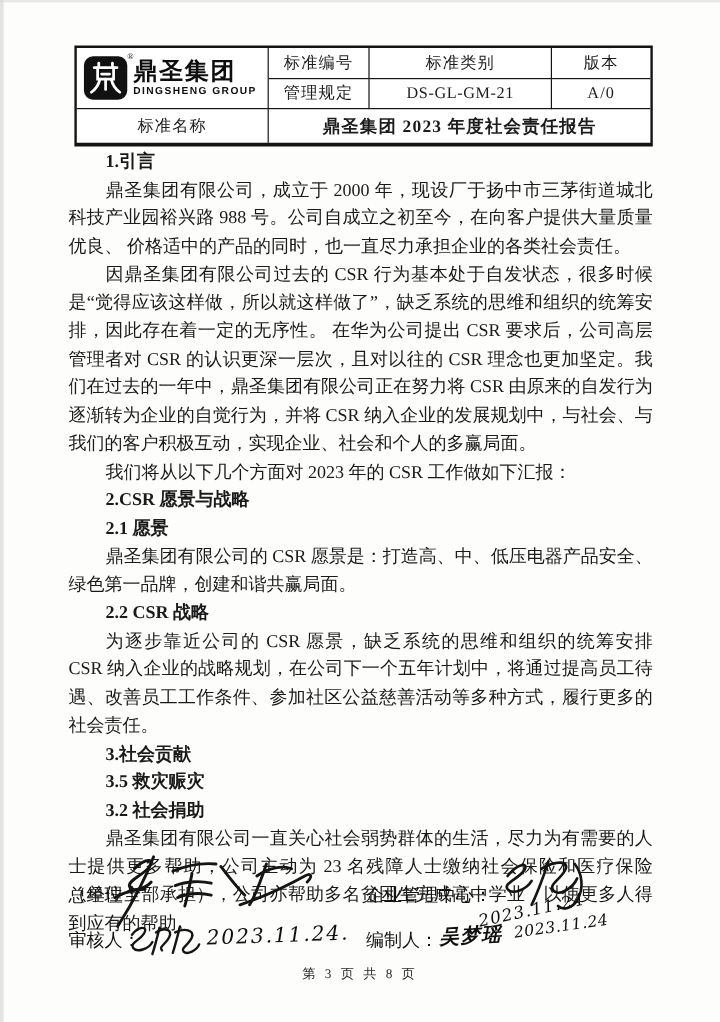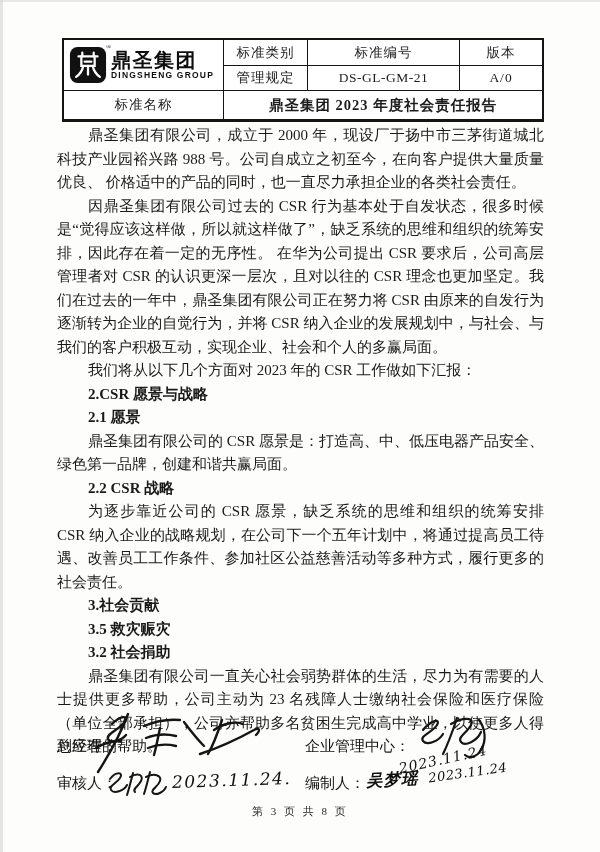--- a/index.html
+++ b/index.html
@@ -88,31 +88,32 @@
             <path d="M20,21 v9"></path>
           </g>
         </svg>
         <span class="reg">®</span>
         <div class="logo-text">
           <div class="zh">鼎圣集团</div>
           <div class="en">DINGSHENG GROUP</div>
         </div>
       </div>
     </div>
+    <div class="cell">标准编号</div>
     <div class="cell">标准类别</div>
-    <div class="cell">标准编号</div>
     <div class="cell last-col">版本</div>
     <div class="cell">管理规定</div>
     <div class="cell num-val">DS-GL-GM-21</div>
     <div class="cell last-col">A/0</div>
     <div class="cell last-row name-label">标准名称</div>
     <div class="cell last-row last-col name-value">鼎圣集团 2023 年度社会责任报告</div>
   </div>
 
   <div class="doc-body">
+    <p class="blk heading">1.引言</p>
     <p class="blk">鼎圣集团有限公司，成立于 2000 年，现设厂于扬中市三茅街道城北科技产业园裕兴路 988 号。公司自成立之初至今，在向客户提供大量质量优良、 价格适中的产品的同时，也一直尽力承担企业的各类社会责任。</p>
     <p class="blk">因鼎圣集团有限公司过去的 CSR 行为基本处于自发状态，很多时候是“觉得应该这样做，所以就这样做了”，缺乏系统的思维和组织的统筹安排，因此存在着一定的无序性。 在华为公司提出 CSR 要求后，公司高层管理者对 CSR 的认识更深一层次，且对以往的 CSR 理念也更加坚定。我们在过去的一年中，鼎圣集团有限公司正在努力将 CSR 由原来的自发行为逐渐转为企业的自觉行为，并将 CSR 纳入企业的发展规划中，与社会、与我们的客户积极互动，实现企业、社会和个人的多赢局面。</p>
     <p class="blk">我们将从以下几个方面对 2023 年的 CSR 工作做如下汇报：</p>
     <p class="blk heading">2.CSR 愿景与战略</p>
     <p class="blk heading">2.1 愿景</p>
     <p class="blk">鼎圣集团有限公司的 CSR 愿景是：打造高、中、低压电器产品安全、绿色第一品牌，创建和谐共赢局面。</p>
     <p class="blk heading">2.2 CSR 战略</p>
     <p class="blk">为逐步靠近公司的 CSR 愿景，缺乏系统的思维和组织的统筹安排 CSR 纳入企业的战略规划，在公司下一个五年计划中，将通过提高员工待遇、改善员工工作条件、参加社区公益慈善活动等多种方式，履行更多的社会责任。</p>
     <p class="blk heading">3.社会贡献</p>
     <p class="blk heading">3.5 救灾赈灾</p>

